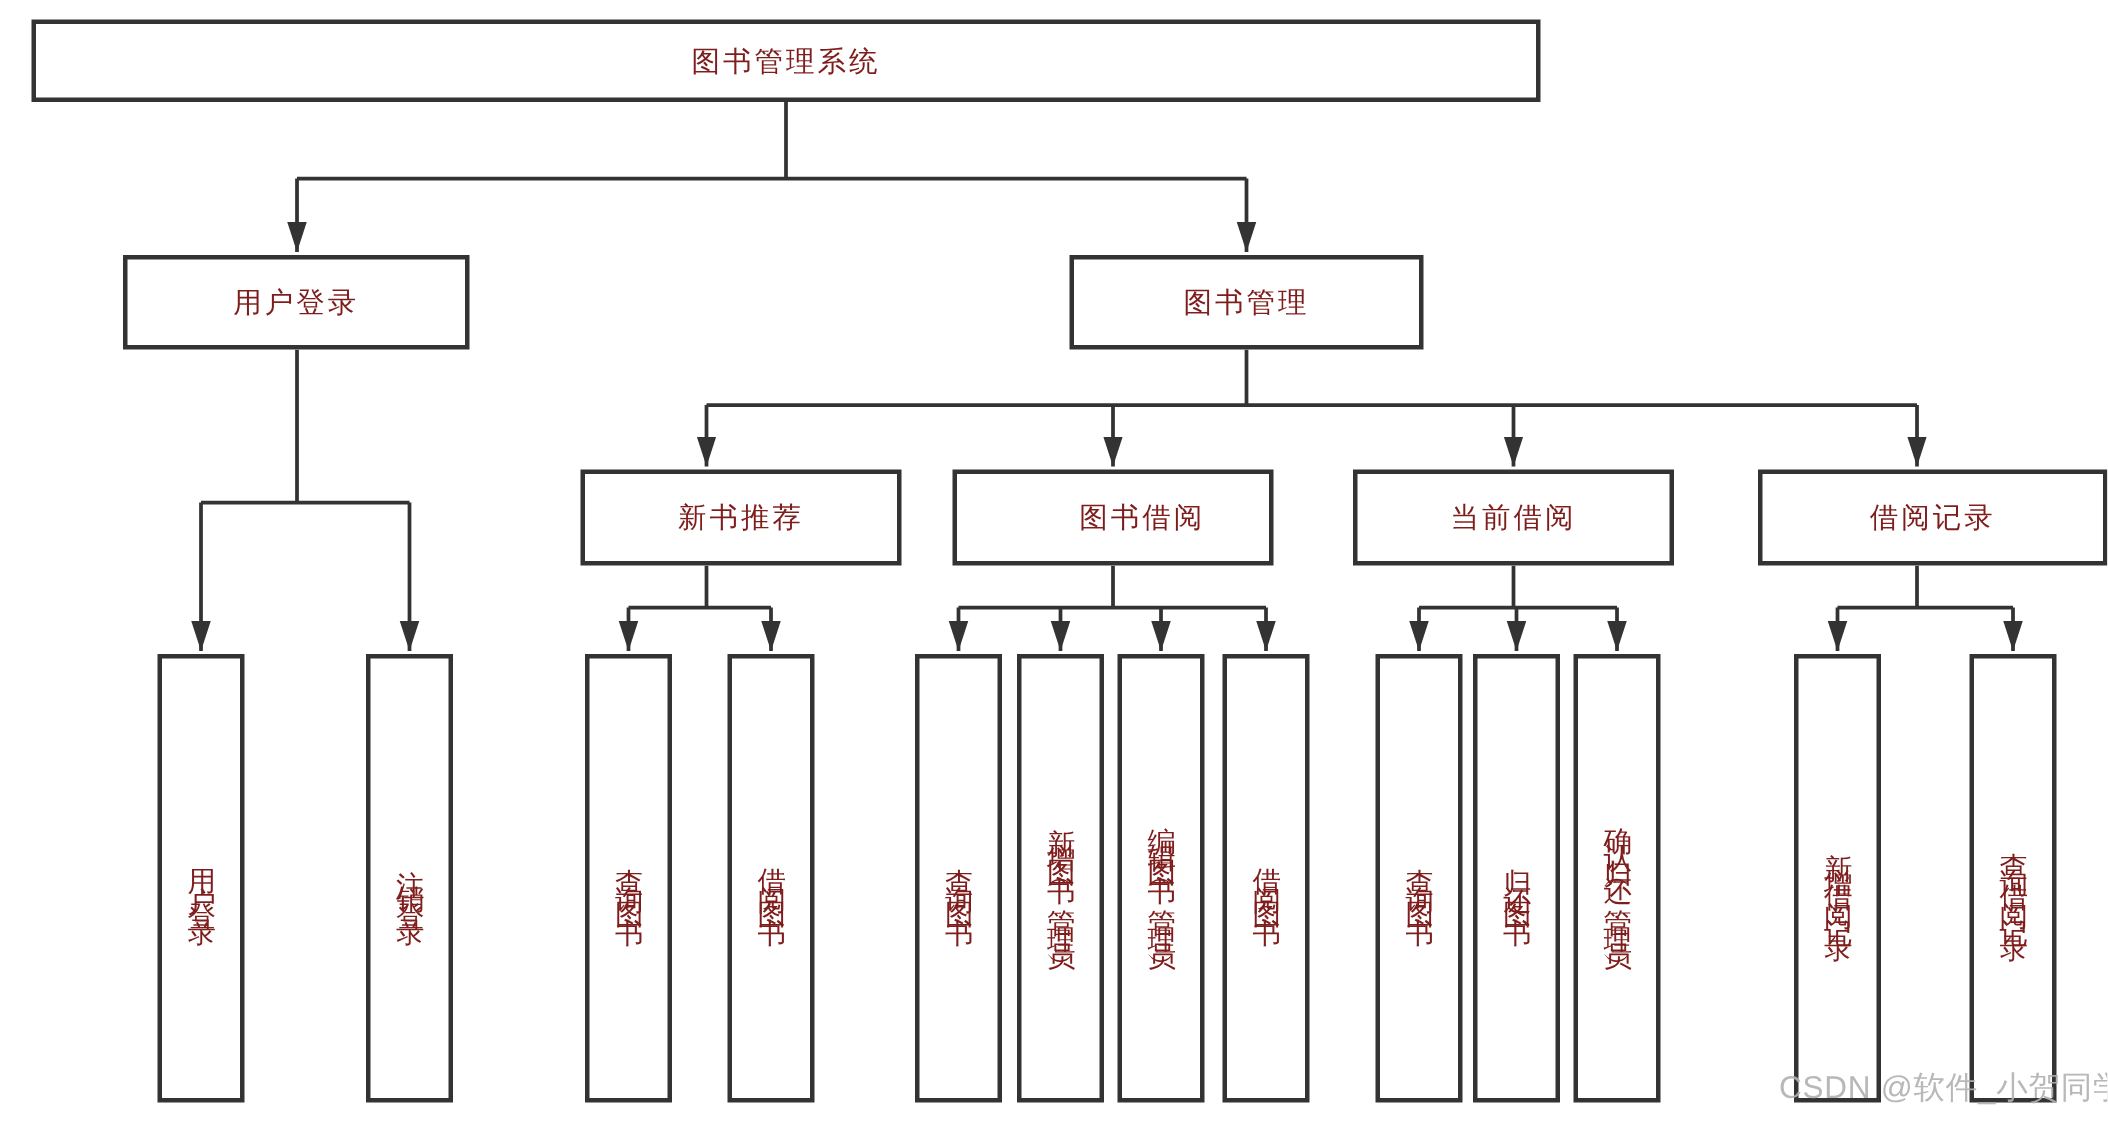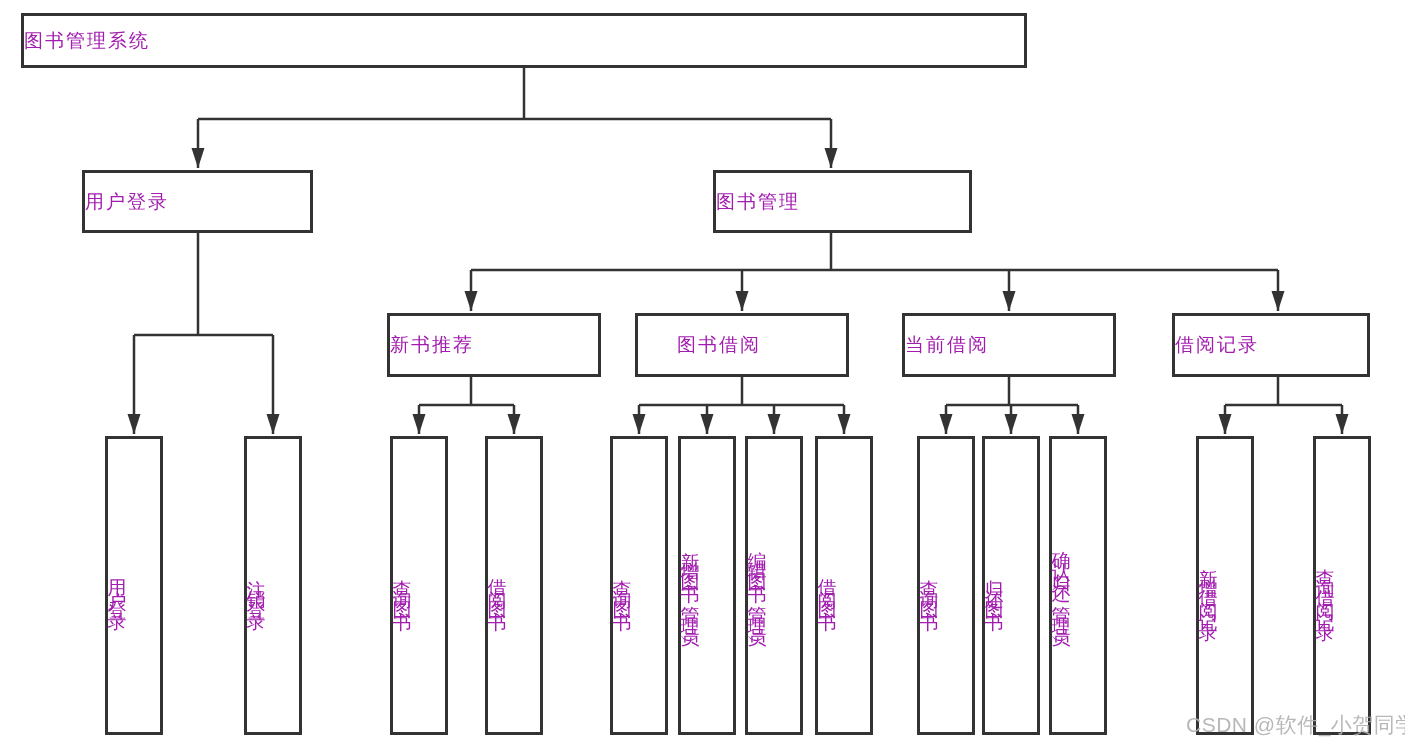--- a/index.html
+++ b/index.html
@@ -21,23 +21,23 @@
     top: 0;
     z-index: 1;
   }
   .node {
     position: absolute;
     box-sizing: border-box;
     border: 3px solid #333333;
     background: #ffffff;
     display: flex;
     align-items: center;
-    justify-content: flex-start;
+    justify-content: center;
     z-index: 2;
-    color: #a21caf;
+    color: #7f1d1d;
   }
   .node.h span {
     font-size: 19px;
     letter-spacing: 2px;
     white-space: nowrap;
   }
   .node.v span {
     writing-mode: vertical-rl;
     text-orientation: mixed;
     font-size: 19px;
@@ -108,34 +108,34 @@
     </g>
   </svg>
 
   <div class="node h" style="left:21px; top:13px; width:1006px; height:55px;">
     <span>图书管理系统</span>
   </div>
 
   <div class="node h" style="left:82px; top:170px; width:231px; height:63px;">
     <span>用户登录</span>
   </div>
-  <div class="node h" style="left:713px; top:170px; width:259px; height:63px;">
+  <div class="node h" style="left:713px; top:170px; width:236px; height:63px;">
     <span>图书管理</span>
   </div>
 
   <div class="node h" style="left:364px; top:313px; width:214px; height:64px;margin-left:23px;">
     <span>新书推荐</span>
   </div>
   <div class="node h" style="left:635px; top:313px; width:214px; height:64px;padding-left:39px;">
     <span>图书借阅</span>
   </div>
   <div class="node h" style="left:902px; top:313px; width:214px; height:64px;">
     <span>当前借阅</span>
   </div>
-  <div class="node h" style="left:1172px; top:313px; width:198px; height:64px;">
+  <div class="node h" style="left:1172px; top:313px; width:233px; height:64px;">
     <span>借阅记录</span>
   </div>
 
   <div class="node v" style="left:105px; top:436px; width:58px; height:299px;">
     <span>用户登录</span>
   </div>
   <div class="node v" style="left:244px; top:436px; width:58px; height:299px;">
     <span>注销登录</span>
   </div>
 

